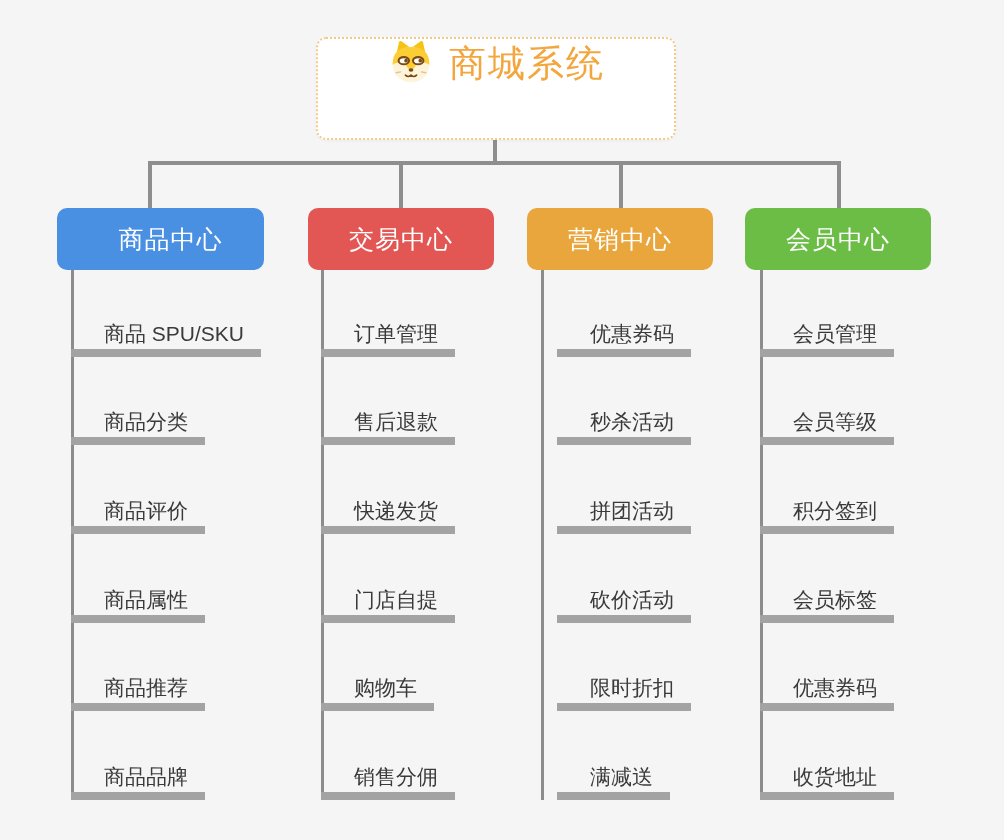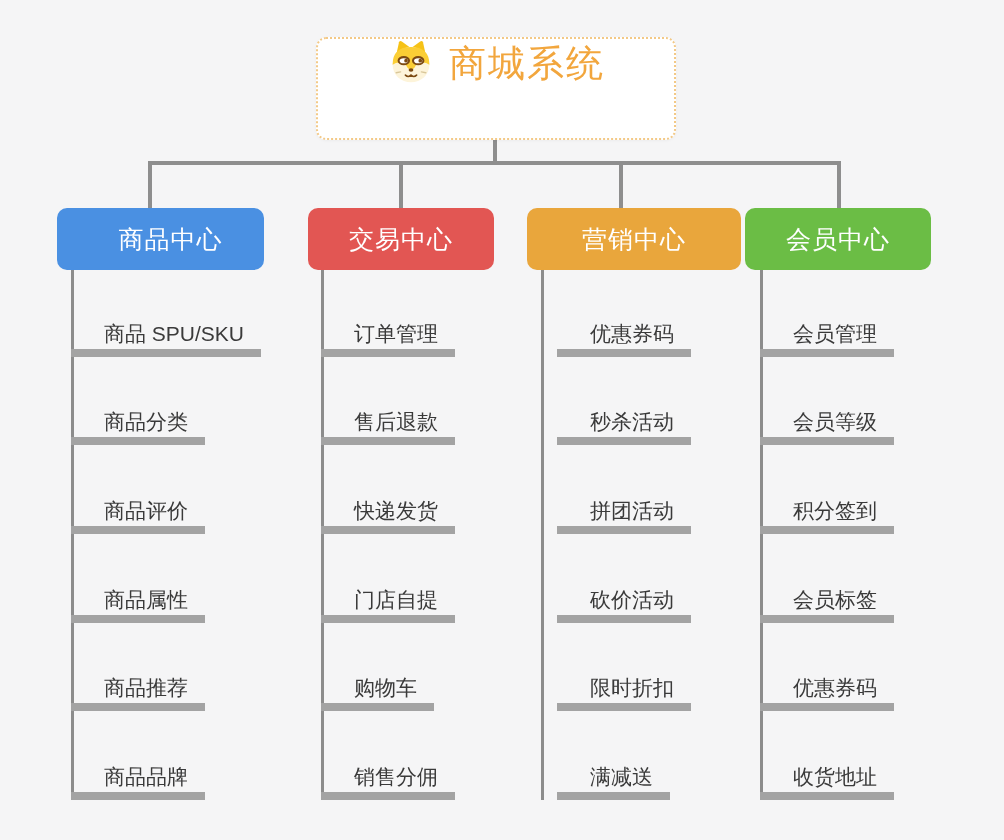--- a/index.html
+++ b/index.html
@@ -55,21 +55,21 @@
     font-size: 25px;
     letter-spacing: 1px;
     display: flex;
     align-items: center;
     justify-content: center;
     white-space: nowrap;
     cursor: default;
   }
   .branch-box.b1 { left: 57px;  width: 187px; padding-left: 20px; }
   .branch-box.b2 { left: 308px; width: 186px; }
-  .branch-box.b3 { left: 527px; width: 214px; }
+  .branch-box.b3 { left: 527px; width: 186px; }
   .branch-box.b4 { left: 745px; width: 186px; }
 
   
   .col-line { position: absolute; top: 270px; width: 3px; height: 530px; background: #8c8c8c; }
   .col-line.c1 { left: 71px; }
   .col-line.c2 { left: 321px; }
   .col-line.c3 { left: 541px; }
   .col-line.c4 { left: 760px; }
 
   

